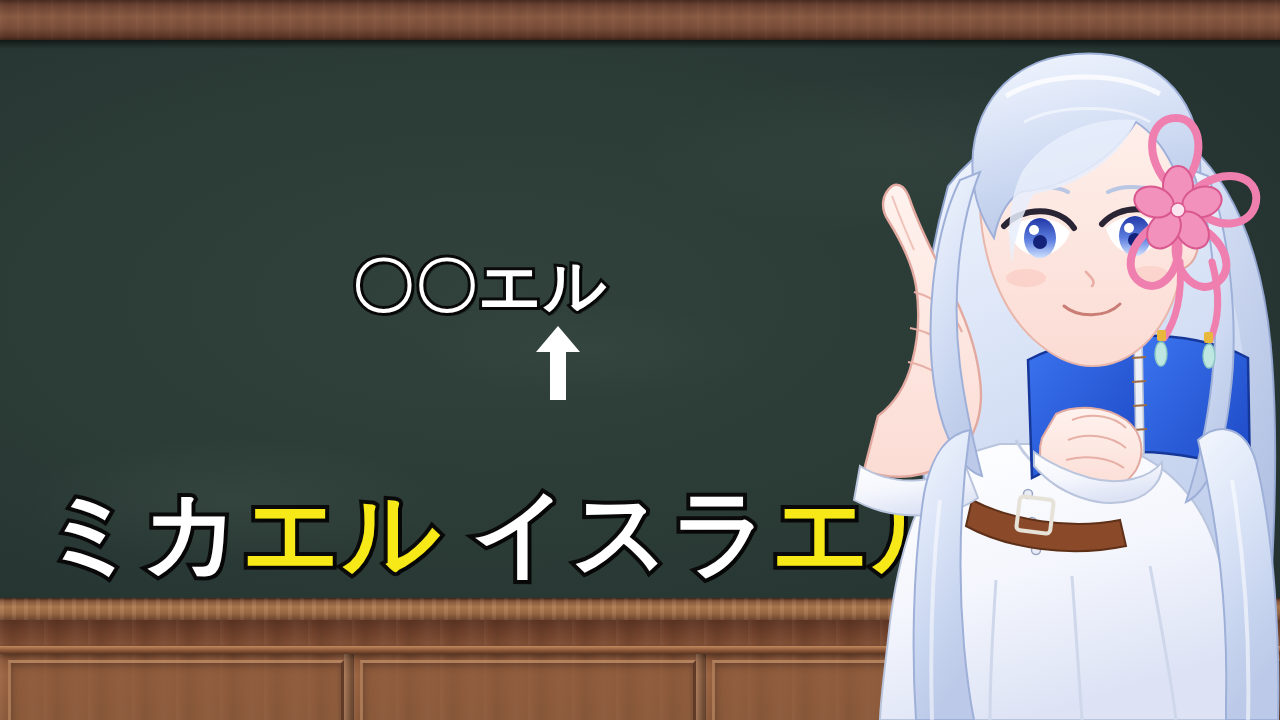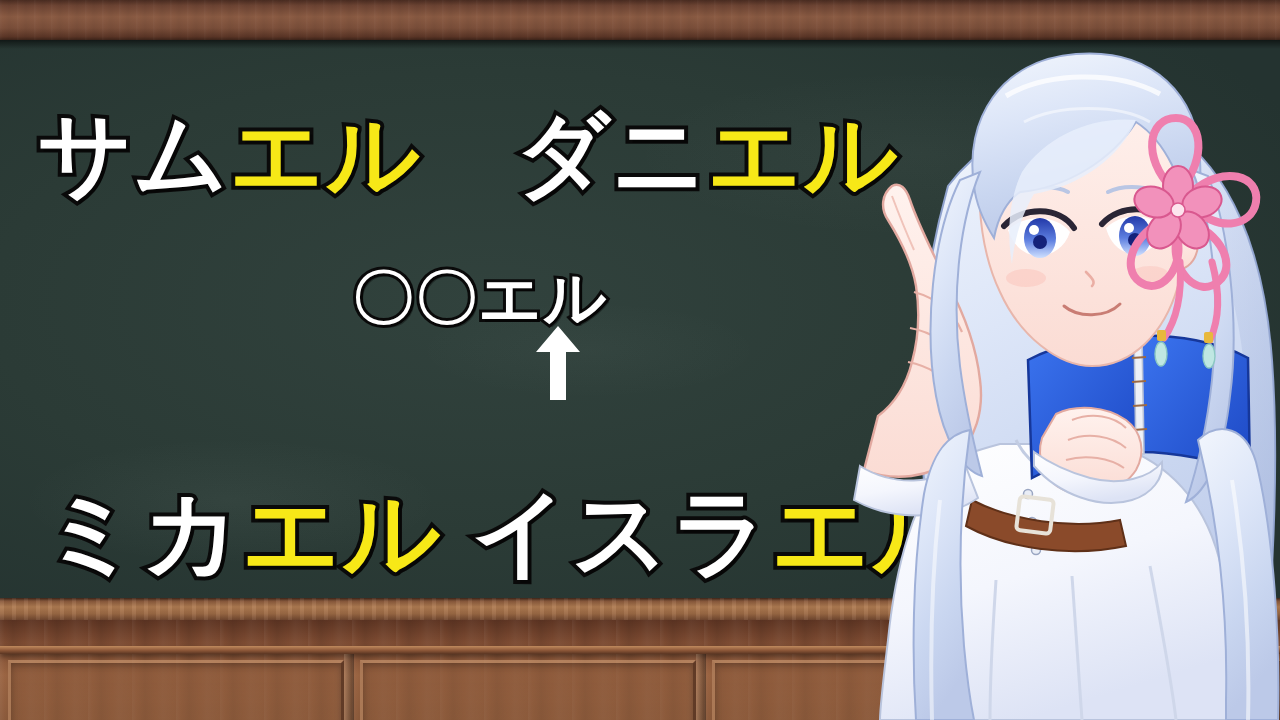--- a/index.html
+++ b/index.html
@@ -99,21 +99,21 @@
     letter-spacing:.02em;
     -webkit-text-stroke:7px #0a0a0a;
     paint-order:stroke fill;
     text-shadow:
       0 0 0 #0a0a0a,
       3px 3px 0 rgba(0,0,0,.35);
   }
   .chalk .hl{ color:#f7e817; }
 
   #line-top   { left:38px;  top:108px; font-size:92px; -webkit-text-stroke-width:8px; }
-  #line-mid   { left:352px; top:255px; font-size:62px;margin-top:12px; -webkit-text-stroke-width:6px; }
+  #line-mid   { left:352px; top:255px; font-size:62px; -webkit-text-stroke-width:6px; }
   #line-q     { left:247px; top:387px; font-size:46px; -webkit-text-stroke-width:5px; }
   #line-bottom{ left:42px;  top:485px; font-size:96px; -webkit-text-stroke-width:8px; }
 
   
   #arrow{
     position:absolute;left:536px;top:326px;width:44px;height:74px;
   }
 
   
   #character{
@@ -126,23 +126,20 @@
 
 <div id="stage">
 
   <div class="board">
     <div class="board-chalkdust"></div>
   </div>
 
   <div class="frame-top"></div>
   <div class="frame-top-shadow"></div>
 
-  <div class="chalk" id="line-top">
-    <span>サム</span><span class="hl">エル</span><span>　</span><span>ダニ</span><span class="hl">エル</span>
-  </div>
 
   <div class="chalk" id="line-mid">
     <span>〇〇エル</span>
   </div>
 
   <svg id="arrow" viewBox="0 0 44 74" aria-hidden="true">
     <polygon points="22,0 44,26 30,26 30,74 14,74 14,26 0,26" fill="#ffffff"></polygon>
   </svg>
 
 

